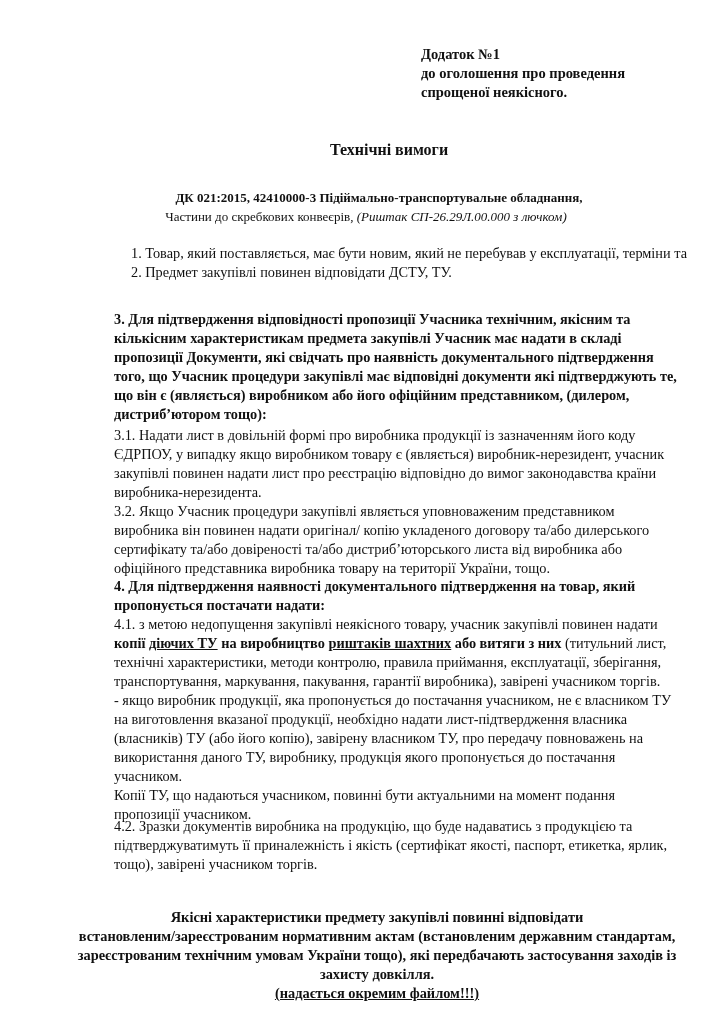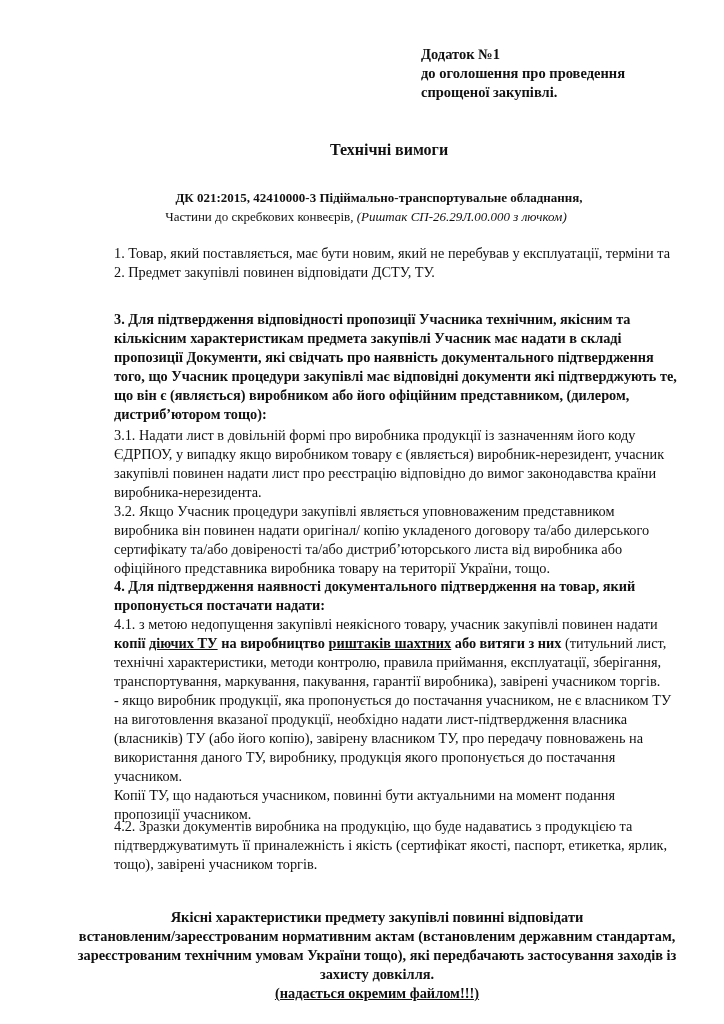--- a/index.html
+++ b/index.html
@@ -24,33 +24,33 @@
   .closing div { padding-left: 30px; }
 </style>
 </head>
 <body>
 
 <div class="page">
 
   <div class="annex">
     <div>Додаток №1</div>
     <div>до оголошення про проведення</div>
-    <div>спрощеної закупівлі.</div>
+    <div>спрощеної неякісного.</div>
   </div>
 
   <div class="title">
     <div>Технічні вимоги</div>
   </div>
 
   <div class="dk">
     <div class="l1">ДК 021:2015,  42410000-3 Підіймально-транспортувальне обладнання,</div>
     <div class="l2"><span>Частини до скребкових конвеєрів, </span><em>(Риштак СП-26.29Л.00.000 з лючком)</em></div>
   </div>
 
-  <div class="body" style="top:244px;">
+  <div class="body" style="top:244px;margin-left:17px;">
     <div>1. Товар, який поставляється, має бути новим, який не перебував у експлуатації, терміни та</div>
     <div>2. Предмет закупівлі повинен відповідати ДСТУ, ТУ.</div>
   </div>
 
   <div class="body bold" style="top:310px;">
     <div>3. Для підтвердження відповідності пропозиції Учасника технічним, якісним та</div>
     <div>кількісним характеристикам предмета закупівлі Учасник має надати в складі</div>
     <div>пропозиції Документи, які свідчать про наявність документального підтвердження</div>
     <div>того, що Учасник процедури закупівлі має відповідні документи які підтверджують те,</div>
     <div>що він є (являється) виробником або його офіційним представником, (дилером,</div>

